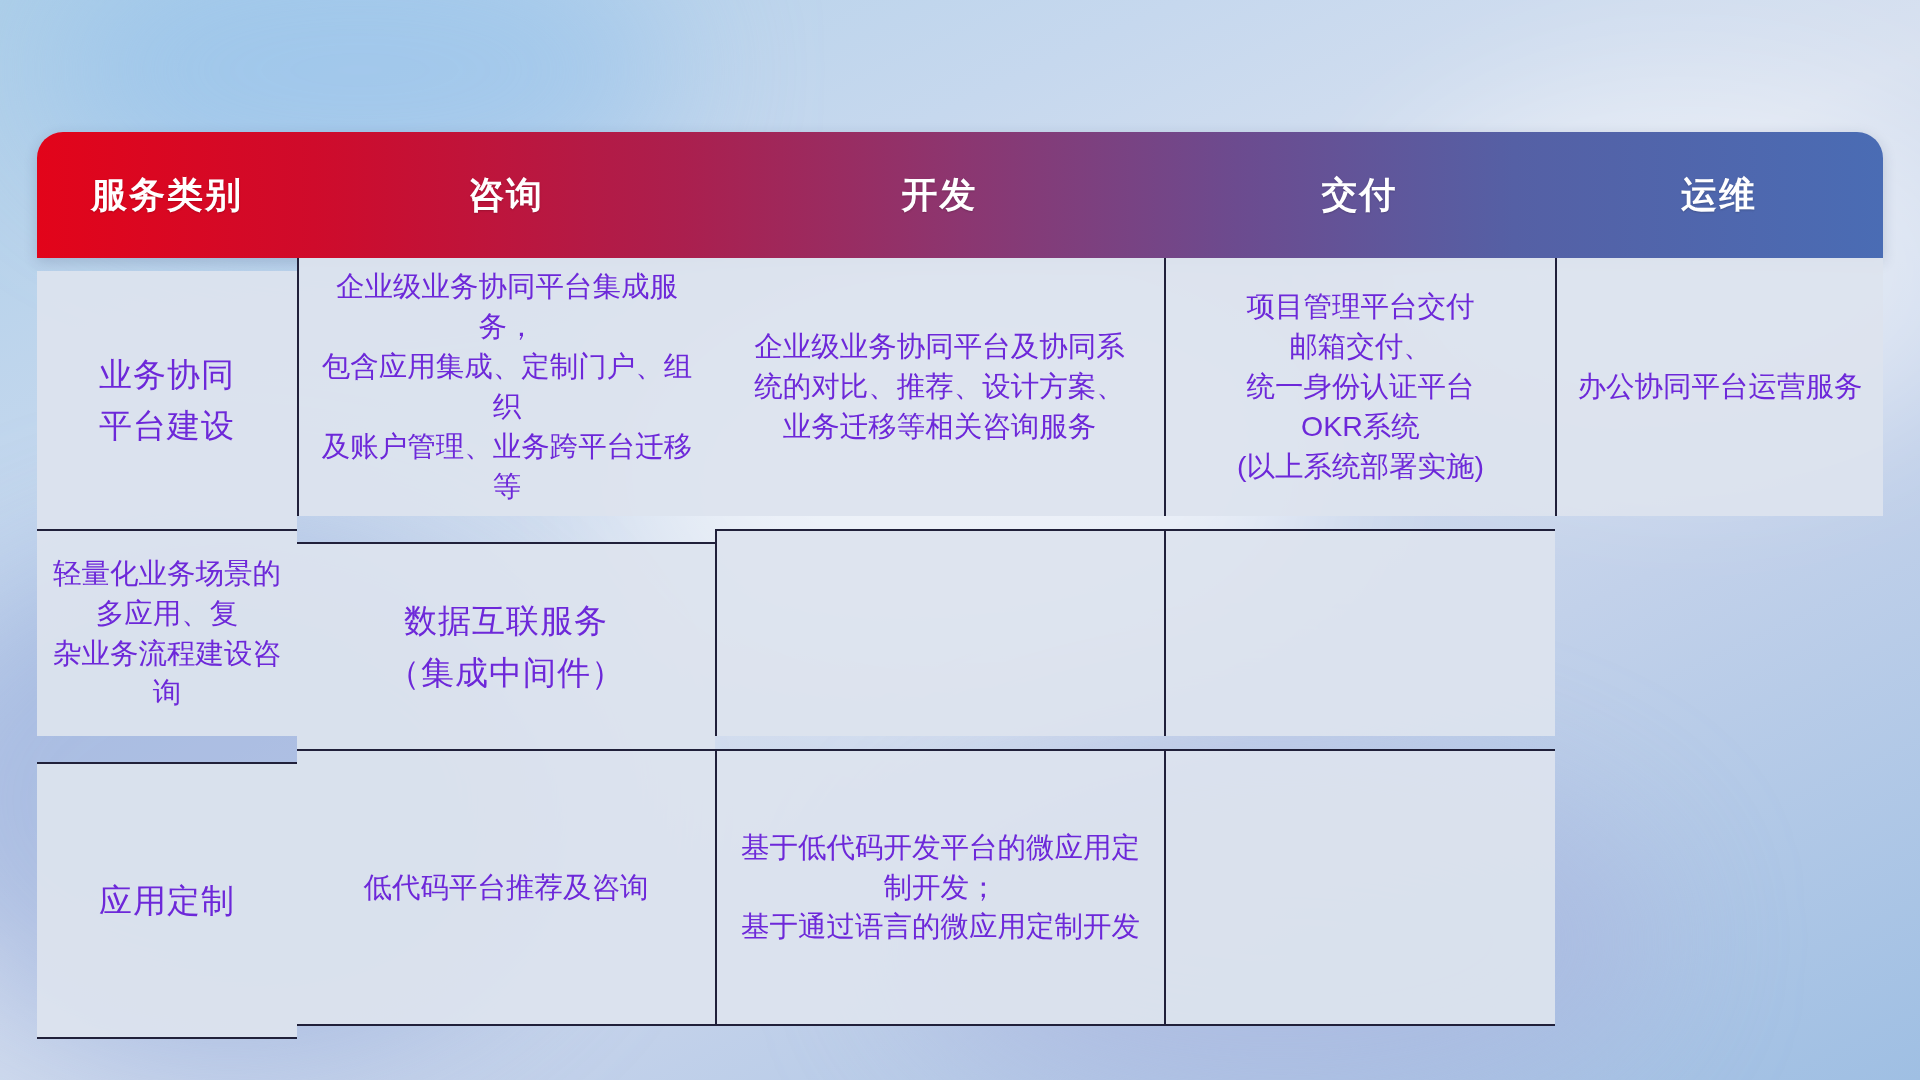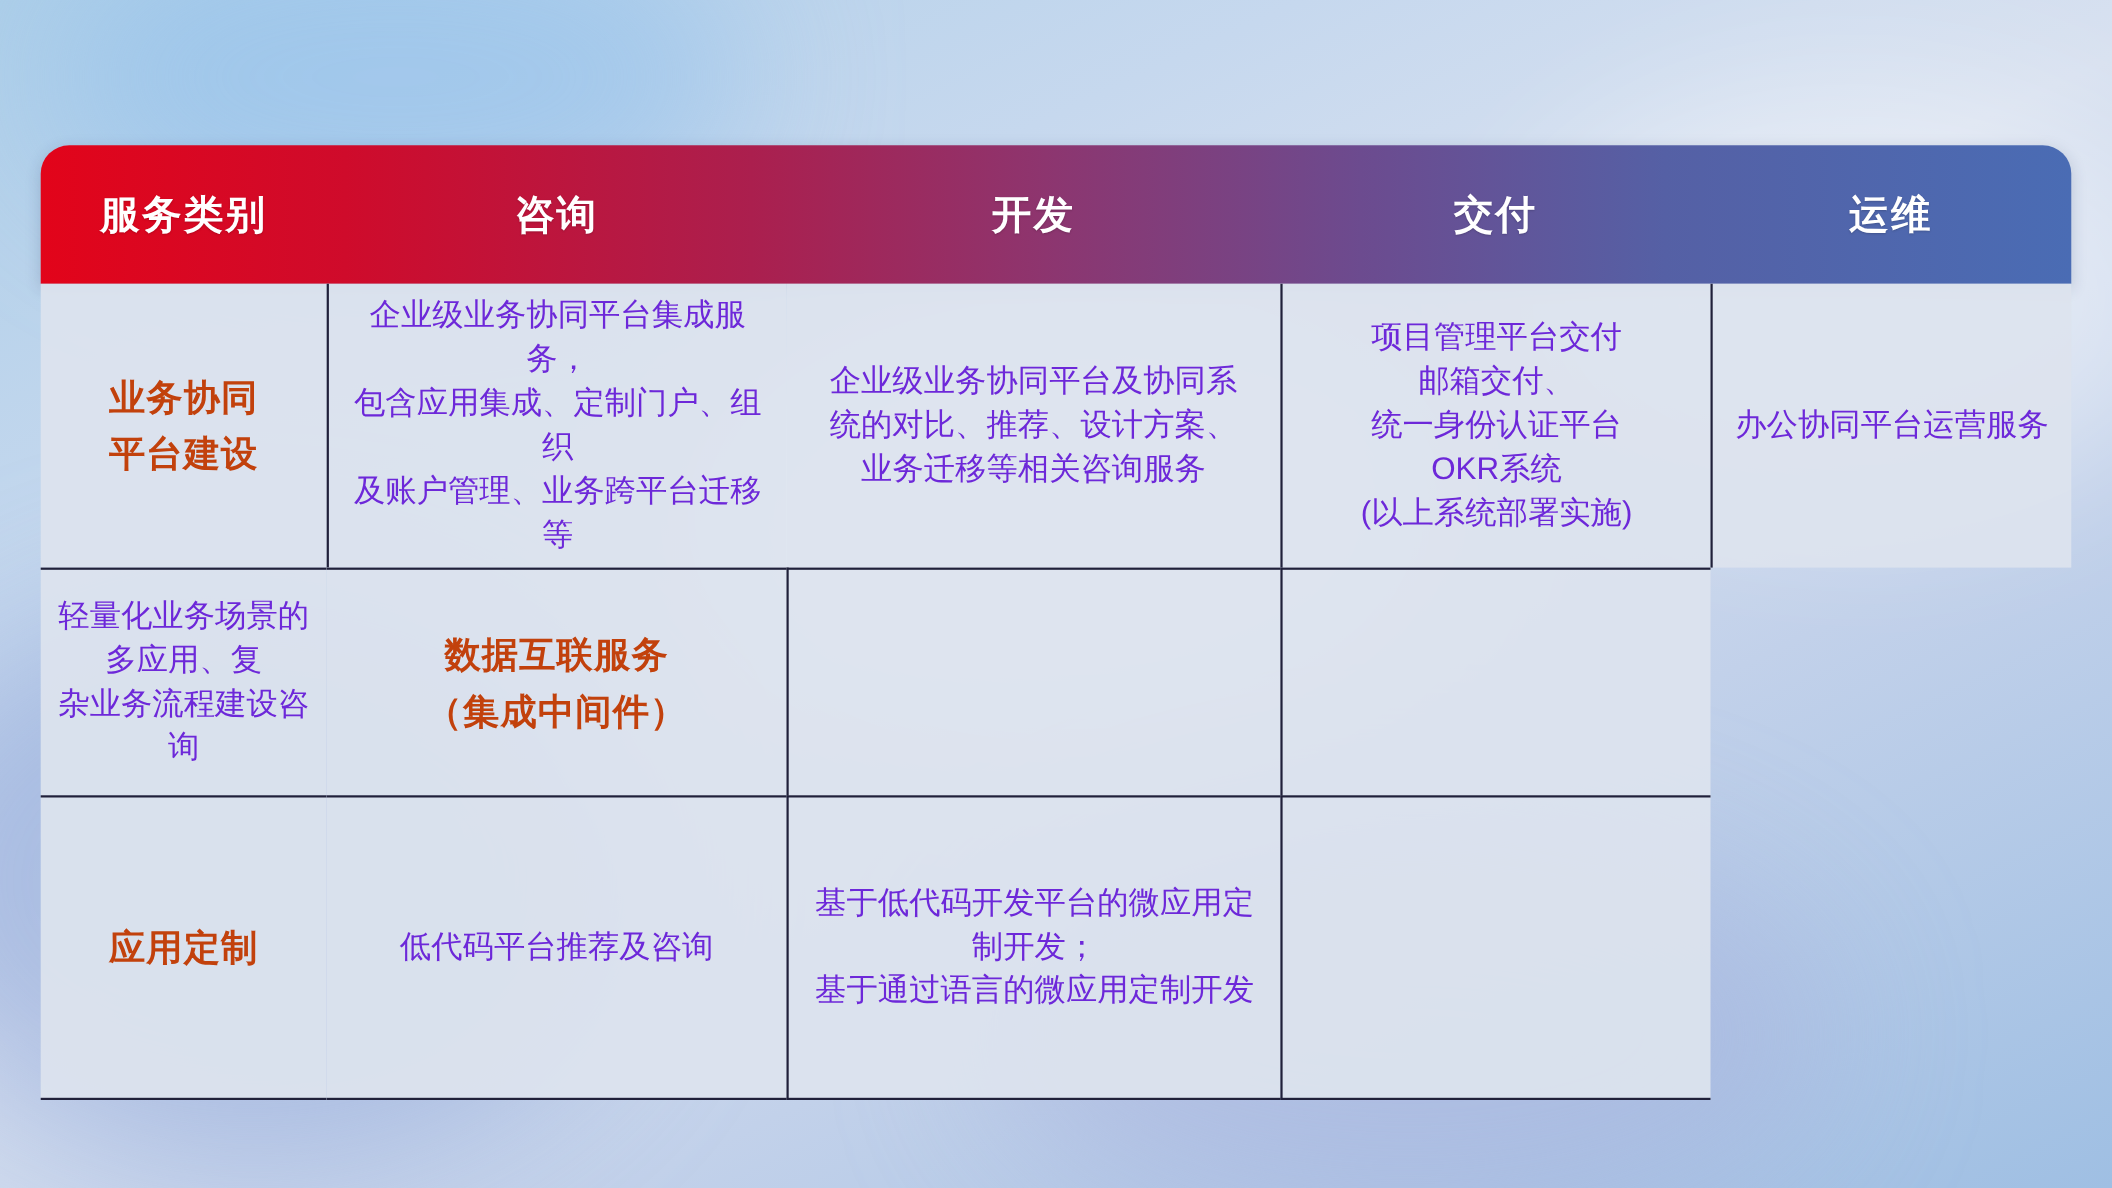--- a/index.html
+++ b/index.html
@@ -34,21 +34,21 @@
   }
   .tr .td{
     background:rgba(221,227,238,.93);
     display:flex;align-items:center;justify-content:center;
     text-align:center;font-size:28.5px;color:#6d28d9;line-height:1.4;
     white-space:pre-line;padding:6px 14px;box-sizing:border-box;
   }
   .tr.r0 .td{height:258px;}
   .tr.r1 .td{height:207px;}
   .tr.r2 .td{height:277px;}
-  .td.cat{color:#c2410c;font-weight:bold;font-size:33px;line-height:1.55;letter-spacing:1px;}
+  .td.cat{color:#6d28d9;font-weight:normal;font-size:33px;line-height:1.55;letter-spacing:1px;margin-top:13px;}
   .td.vline{border-left:2px solid #20203a;}
   .tr.r1 .td,.tr.r2 .td{border-top:2px solid #20203a;}
   .tr.r2 .td{border-bottom:2px solid #20203a;}
 </style>
 </head>
 <body>
 
 <div class="bg">
   <div class="blob b1"></div>
   <div class="blob b2"></div>

